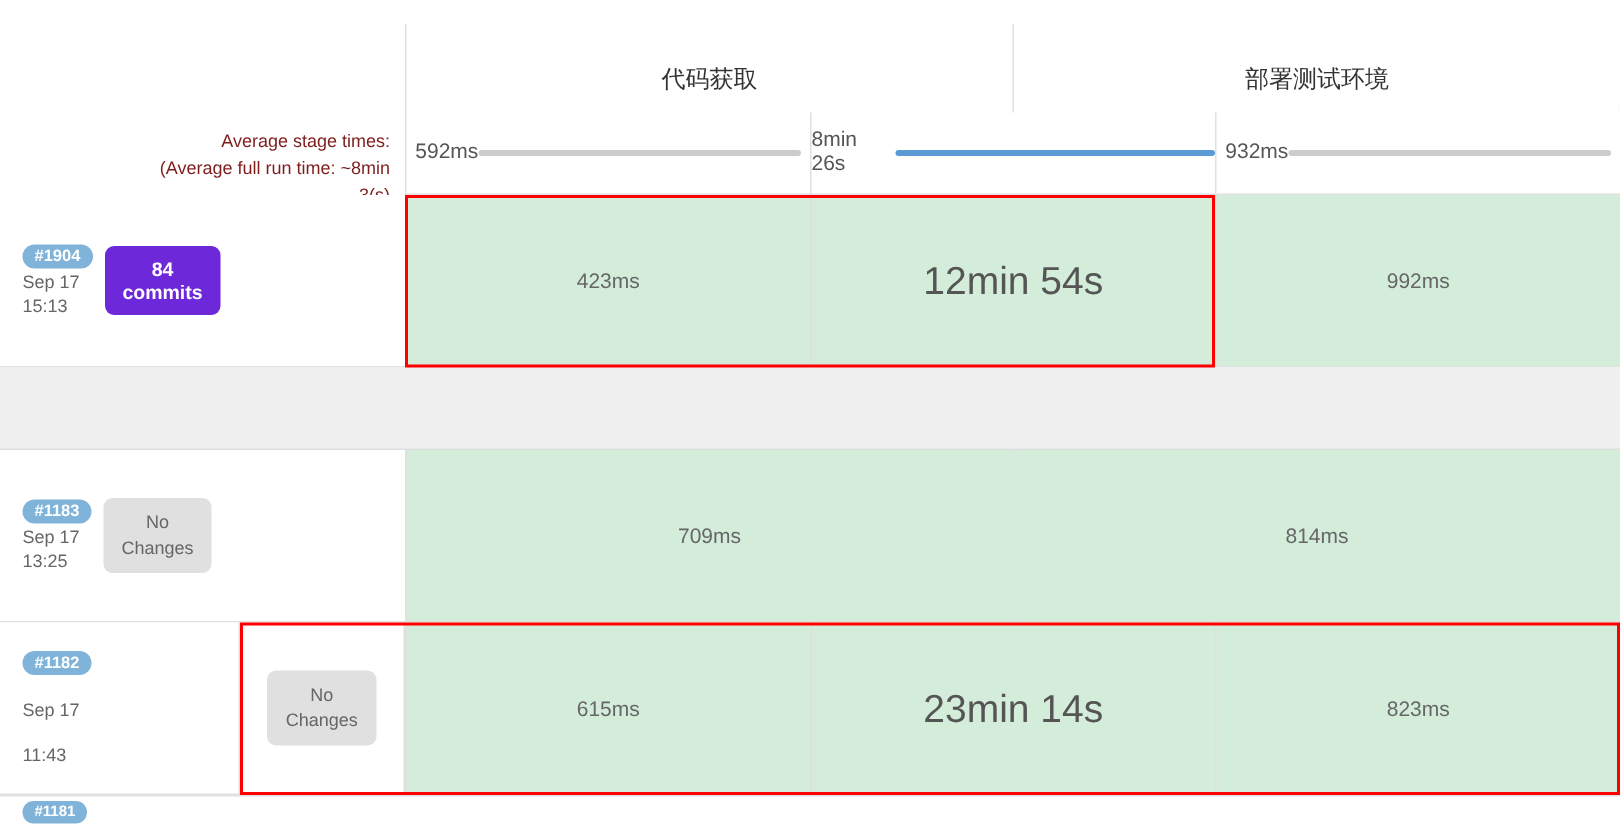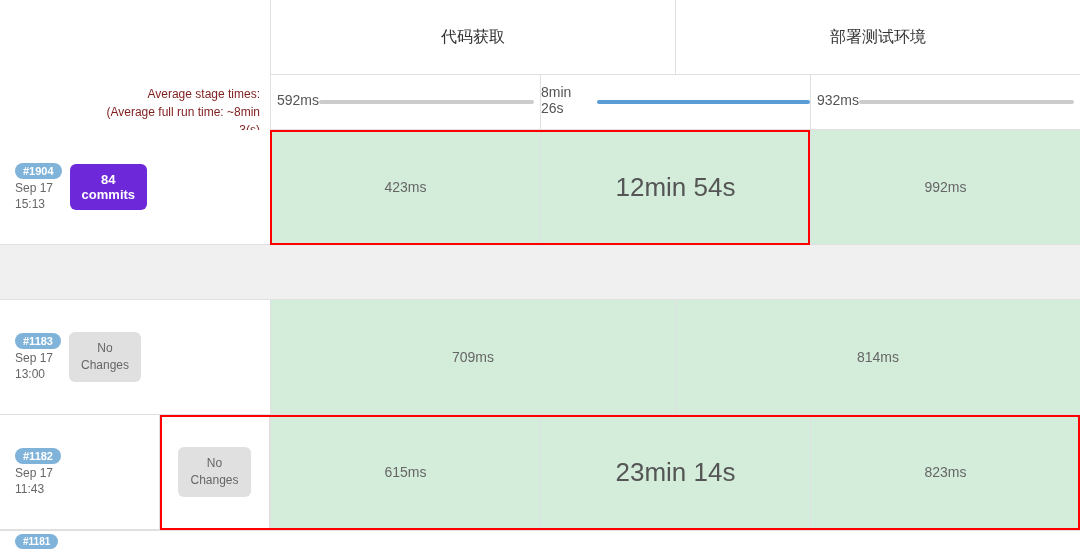--- a/index.html
+++ b/index.html
@@ -27,27 +27,28 @@
       width: 250px;
       text-align: right;
       color: #7f1d1d;
       font-size: 12px;
       line-height: 1.5;
     }
 
     
     .header-row {
       position: absolute;
-      top: 0;
+      top: 16px;
       left: 270px;
       right: 0;
       height: 75px;
       display: flex;
       border-bottom: 1px solid #e0e0e0;
       background: #fff;
+      border-radius: 23px;
     }
 
     .header-cell {
       flex: 1;
       display: flex;
       align-items: center;
       justify-content: center;
       font-size: 16px;
       color: #333;
       border-left: 1px solid #e0e0e0;
@@ -245,38 +246,38 @@
     </div>
   </div>
 
   <div style="position:absolute; top:245px; left:0; right:0; height:55px; background:#f0f0f0; border-bottom:1px solid #e0e0e0;"></div>
 
   <div class="build-row" style="top:300px;">
     <div class="build-info">
       <div class="build-left">
         <span class="build-badge">#1183</span>
         <span class="build-date">Sep 17</span>
-        <span class="build-time">13:00</span>
+        <span class="build-time">13:25</span>
       </div>
       <div class="no-changes-badge">No<br>Changes</div>
     </div>
     <div class="data-cells">
       <div class="data-cell">
         <span>709ms</span>
       </div>
       <div class="data-cell">
         <span>814ms</span>
       </div>
     </div>
   </div>
 
   <div style="position:absolute; top:415px; left:0; width:160px; height:115px; background:#fff; z-index:2; border-bottom:1px solid #e0e0e0; border-right:1px solid #e0e0e0;">
 
     <div style="padding:10px 15px; display:flex; align-items:center; gap:8px; height:100%;">
-      <div style="display:flex;flex-direction:column;align-items:flex-start;gap:2px;">
+      <div style="display:flex;flex-direction:column;align-items:flex-start;gap:16px;">
         <span class="build-badge">#1182</span>
         <span class="build-date">Sep 17</span>
         <span class="build-time">11:43</span>
       </div>
     </div>
   </div>
 
   <div style="position:absolute; top:415px; left:160px; right:0; height:115px; display:flex; border-bottom:1px solid #e0e0e0;">
     <div style="width:110px; min-width:110px; display:flex; align-items:center; justify-content:center; background:#fff; border-right:1px solid #e0e0e0;">
       <div class="no-changes-badge">No<br>Changes</div>

